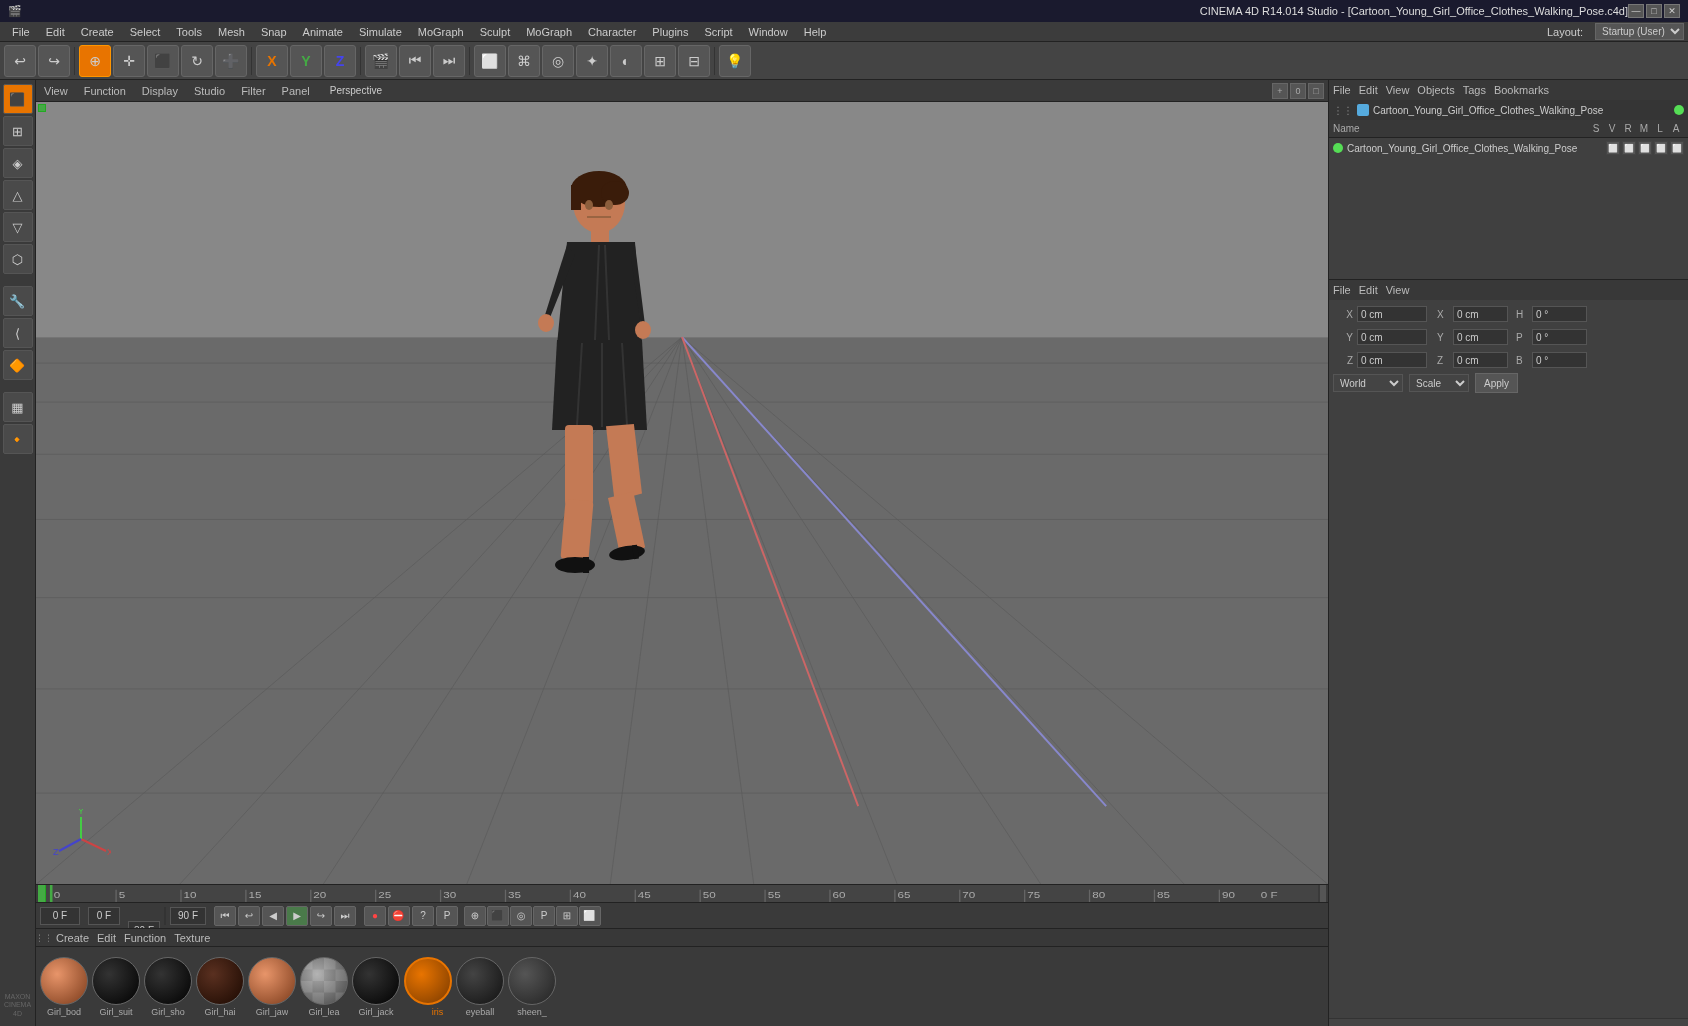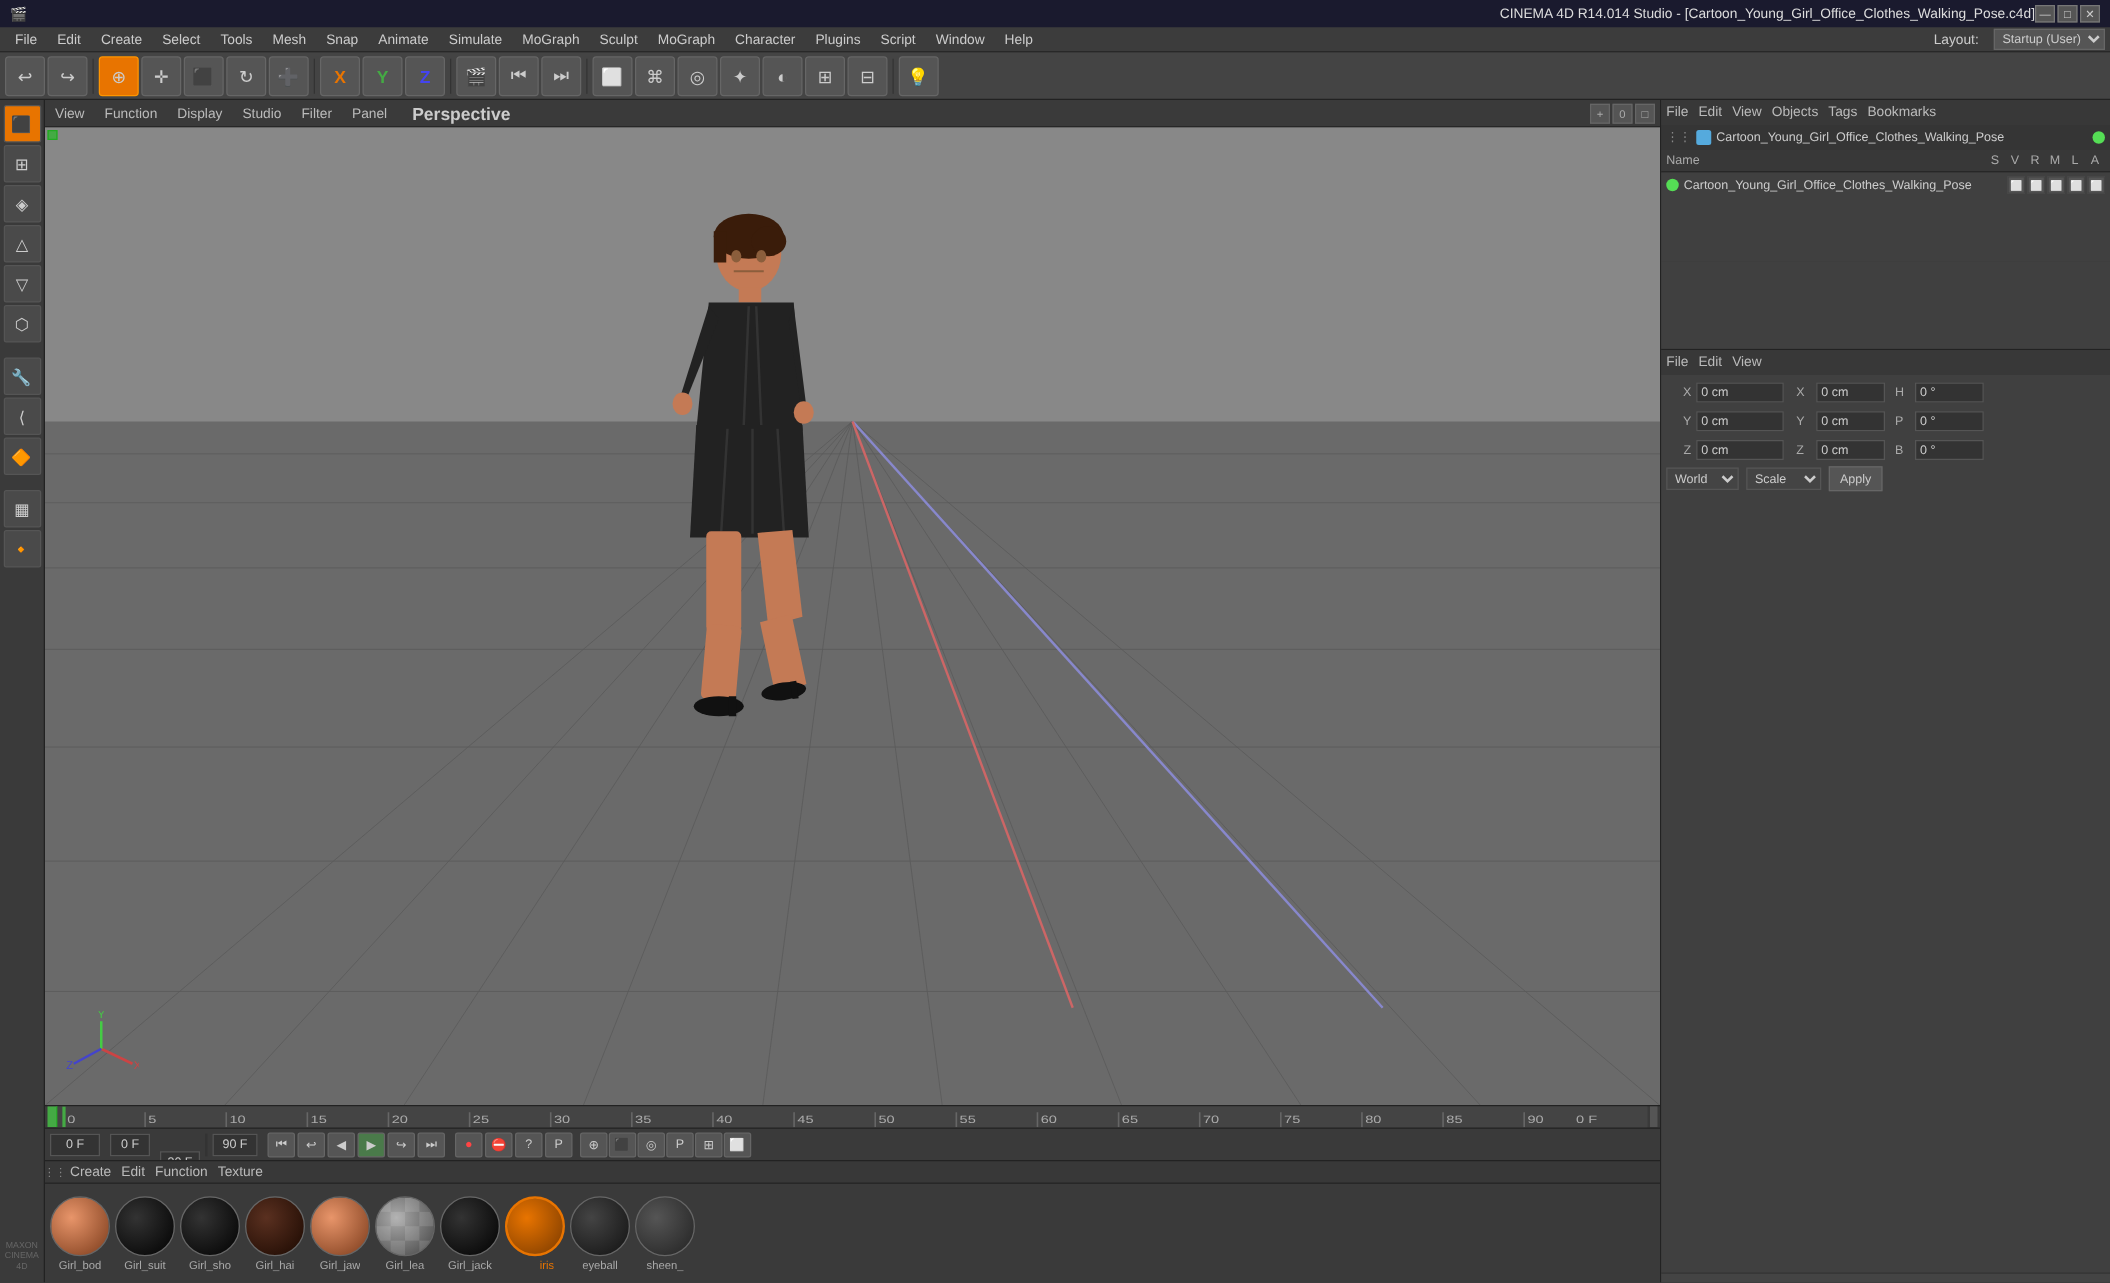--- a/index.html
+++ b/index.html
@@ -131,21 +131,21 @@
       gap: 8px;
       border-bottom: 1px solid #222;
     }
     #viewport-tabs span {
       cursor: pointer;
       color: #bbb;
       font-size: 11px;
       padding: 2px 4px;
     }
     #viewport-tabs .perspective-label {
-      font-size: 14px; color: #ccc; margin-left: 4px; font-weight: bold;
+      font-size: 10px; color: #ccc; margin-left: 4px;
     }
     #viewport-corner-btns {
       margin-left: auto;
       display: flex;
       gap: 2px;
     }
     .corner-btn {
       width: 16px; height: 16px;
       background: #555; border: 1px solid #666;
       display: flex; align-items: center; justify-content: center;
@@ -874,21 +874,21 @@
         <div class="attr-row">
           <span class="attr-label">Z</span>
           <input class="attr-field" value="0 cm" style="">
           <span class="attr-letter" style="margin-left:6px;">Z</span>
           <input class="attr-field-sm" value="0 cm" style="">
           <span class="attr-letter" style="margin-left:4px;">B</span>
           <input class="attr-field-sm" value="0 °" style="">
         </div>
 
         <div class="attr-row" style="gap:6px;">
-          <select class="attr-dropdown" style="width:58px;">
+          <select class="attr-dropdown" style="width:70px;">
             <option>World</option>
           </select>
           <select class="attr-dropdown" style="width:60px;">
             <option>Scale</option>
           </select>
           <button class="apply-btn">Apply</button>
         </div>
       </div>
 
       <div id="bottom-scrollbar"></div>

